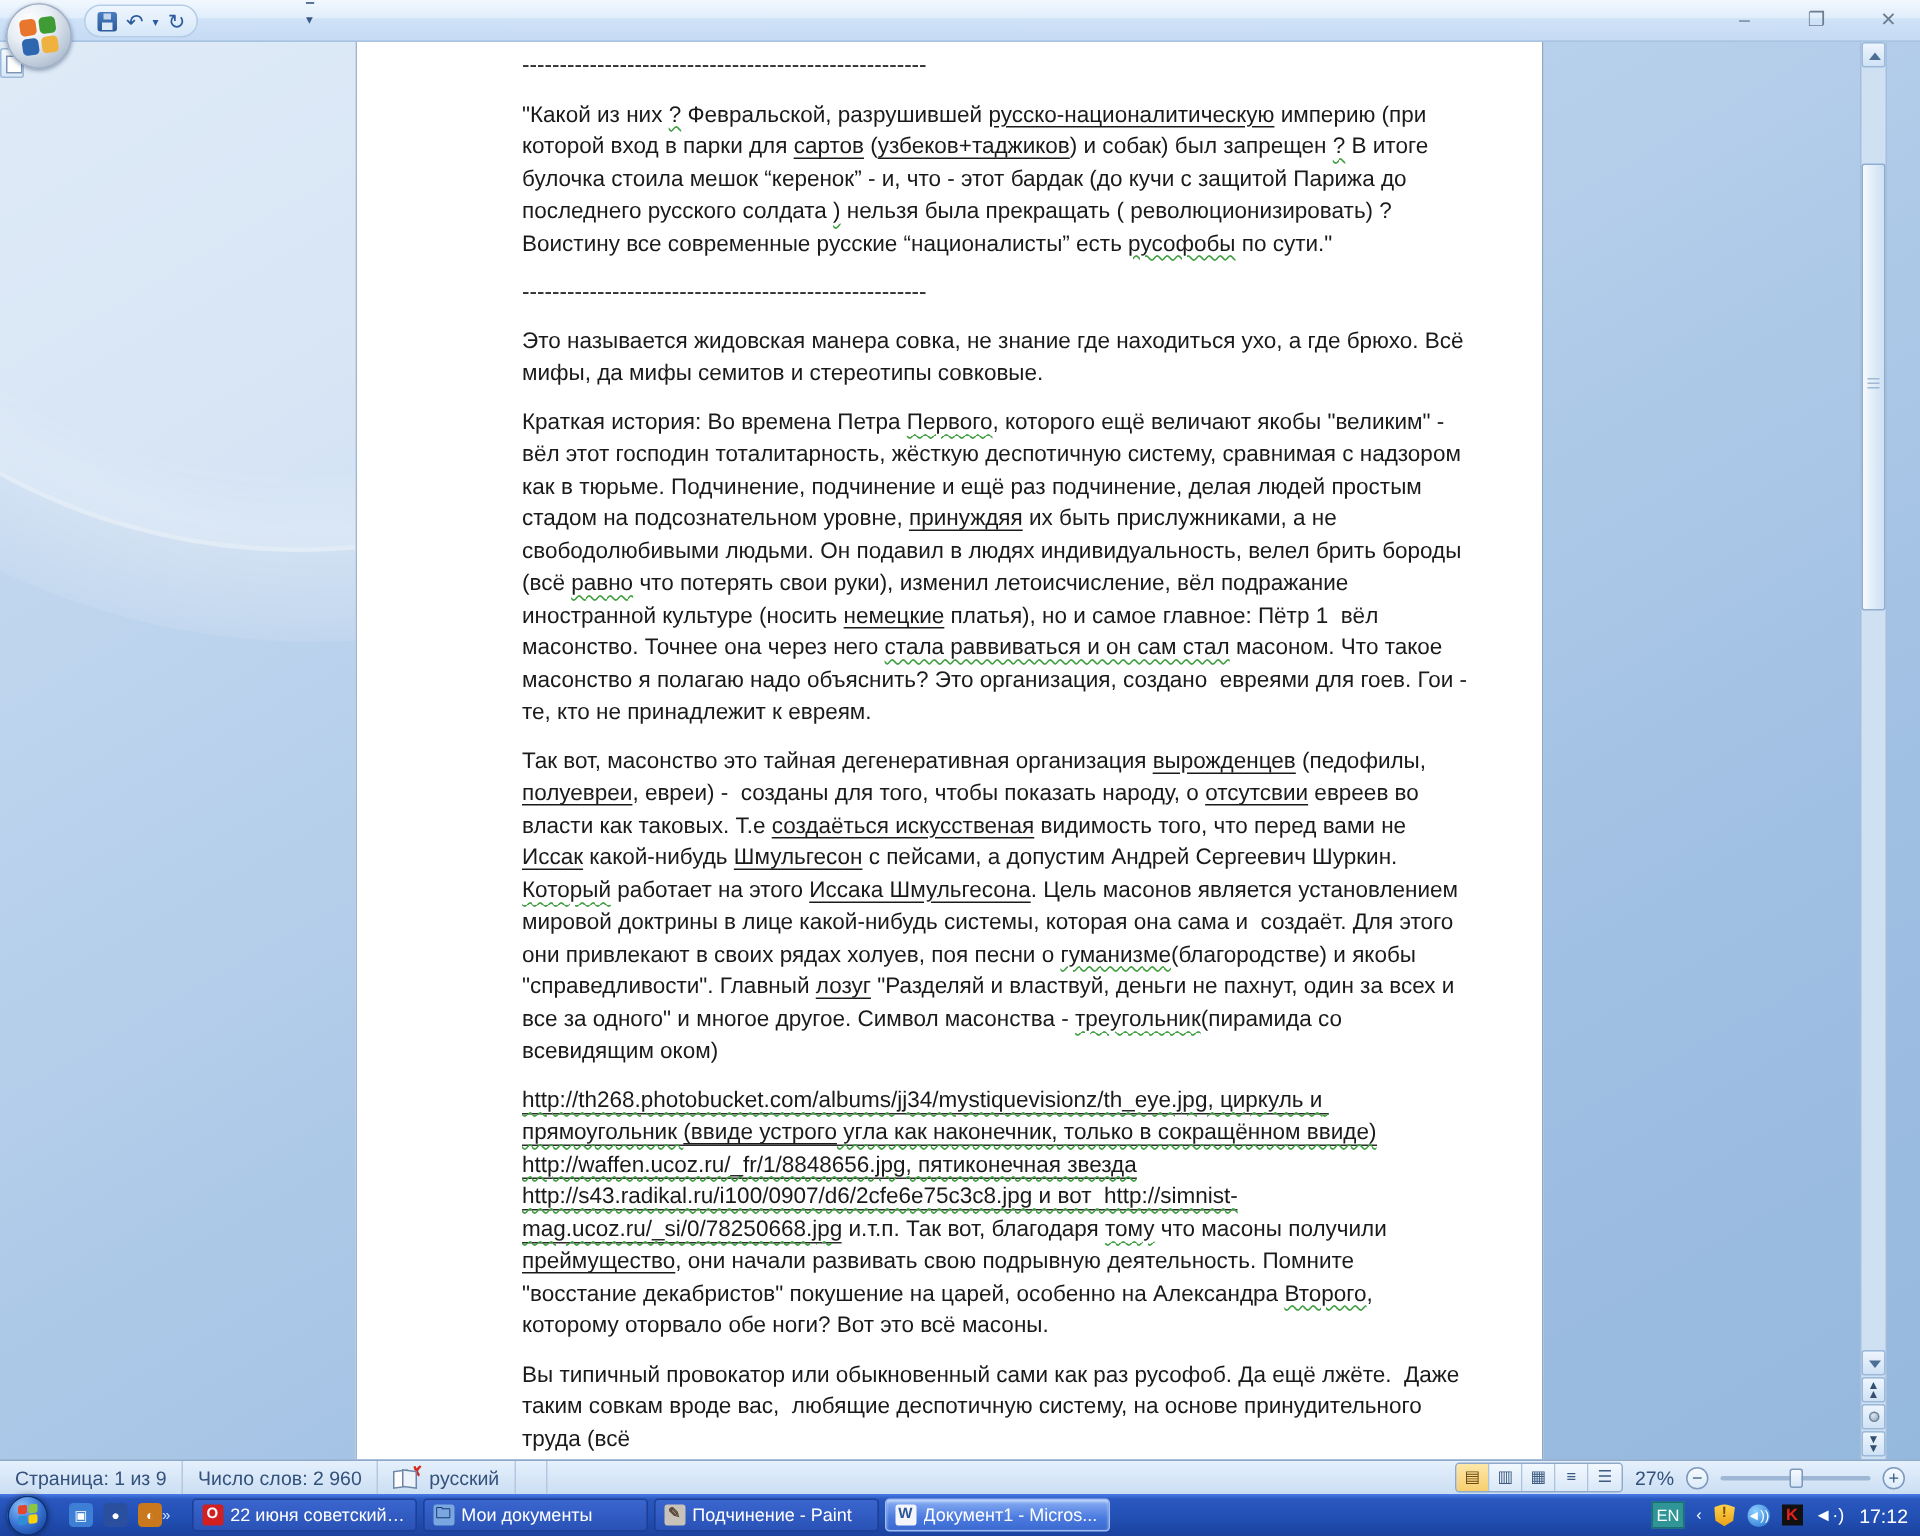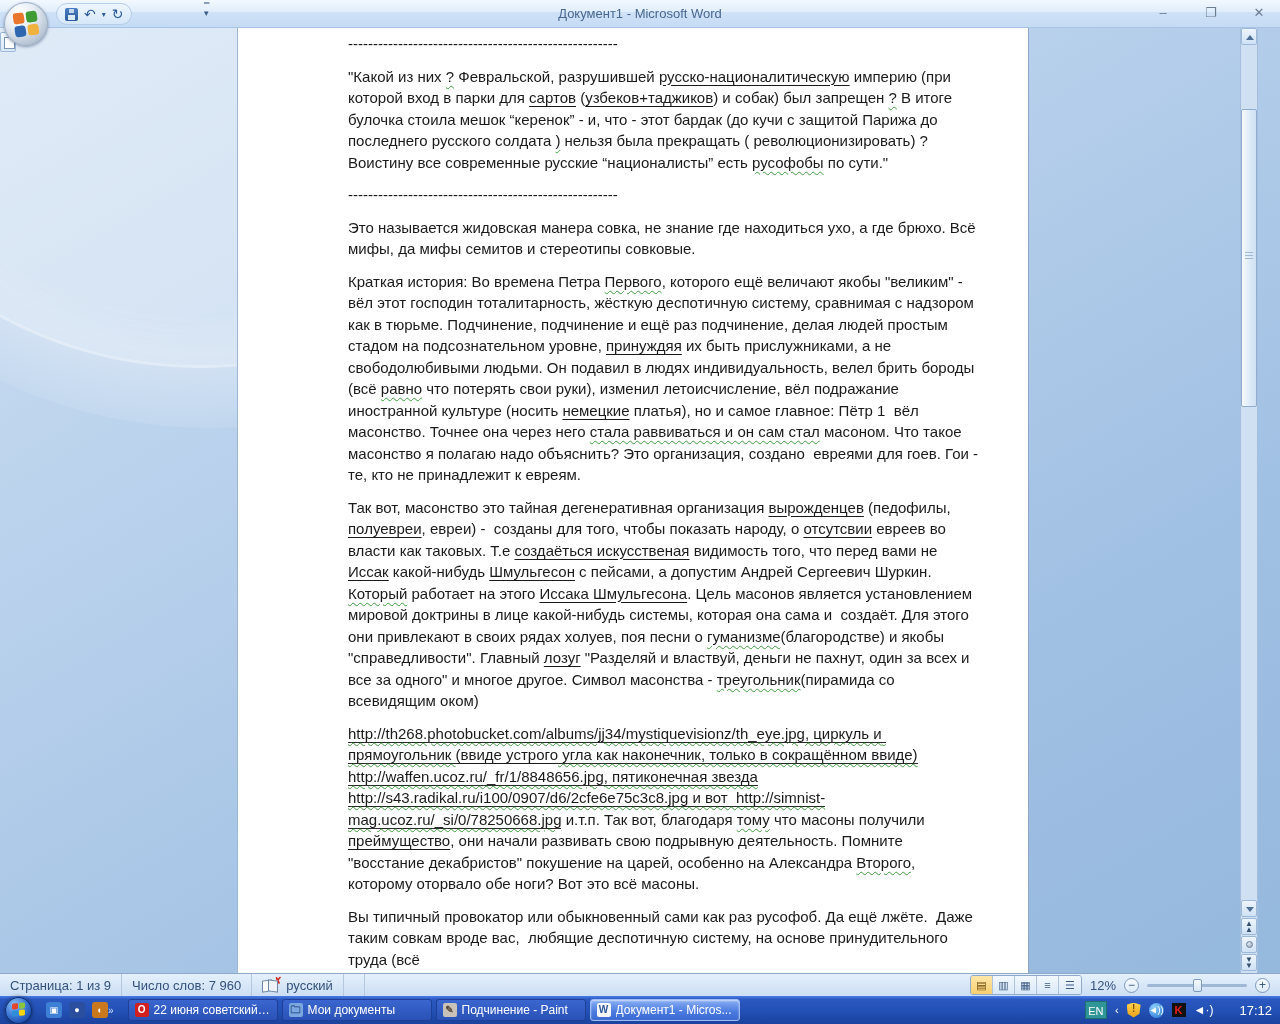--- a/index.html
+++ b/index.html
@@ -154,21 +154,21 @@
   .tray-chev { color:#fff; font-size:11px; }
   .shield { width:14px; height:15px; background:linear-gradient(#ffd24a,#e8a018);
     clip-path:polygon(50% 0, 100% 15%, 92% 75%, 50% 100%, 8% 75%, 0 15%); text-align:center;
     color:#7a4d00; font-size:10px; font-weight:bold; }
   .vol-blue { width:15px; height:15px; border-radius:50%;
     background:radial-gradient(circle at 35% 30%, #8fd0ff, #1f6fd0); color:#fff; font-size:9px;
     text-align:center; line-height:15px; }
   .kasp { width:14px; height:14px; background:#111; color:#e8211d; font-weight:bold; font-size:11px;
     text-align:center; line-height:14px; }
   .spk { color:#fff; font-size:12px; }
-  .clock { color:#fff; font-size:13px; margin-left:18px; }
+  .clock { color:#fff; font-size:13px; margin-left:2px; }
 </style>
 </head>
 <body>
 
 <div class="window">
 
   <div class="titlebar">
     <div class="office-orb">
       <div class="office-logo">
         <span id="ol0" style="background: rgb(232, 118, 44);"></span>
@@ -177,21 +177,20 @@
           <span id="ol3" style="background: rgb(240, 178, 62);"></span>
       </div>
     </div>
     <div class="qat">
       <span class="floppy"></span>
       <span class="qat-ic">↶</span>
       <span class="qat-dd">▾</span>
       <span class="qat-ic">↻</span>
     </div>
     <span class="qat-more">▾</span>
-    <div class="title-text">Документ1 - Microsoft Word</div>
     <div class="win-controls">
       <span class="win-btn">–</span>
       <span class="win-btn">❐</span>
       <span class="win-btn">✕</span>
     </div>
   </div>
 
 
   <div class="workspace">
     <div class="swoosh2"></div>
@@ -232,38 +231,38 @@
         </div>
     </div>
     <div class="ruler-btn" style="position:absolute; right:23px; top:4px;"></div>
   </div>
 
   <div class="statusbar">
     <div class="sb-item">
       <span>Страница: 1 из 9</span>
     </div>
     <div class="sb-item">
-      <span>Число слов: 7 960</span>
+      <span>Число слов: 2 960</span>
     </div>
     <div class="sb-item">
       <span class="book">
           <span class="x">✗</span>
         </span>
       <span>русский</span>
     </div>
     <div class="sb-item" style="border-right:1px solid #b5c8e0; flex:0;"></div>
     <div class="status-right">
       <div class="viewbtns" id="viewbtns">
           <div class="viewbtn active">▤</div>
           <div class="viewbtn">▥</div>
           <div class="viewbtn">▦</div>
           <div class="viewbtn">≡</div>
           <div class="viewbtn">☰</div>
         </div>
-      <span class="zoom-label">12%</span>
+      <span class="zoom-label">27%</span>
       <span class="zctrl">−</span>
       <span class="ztrack">
           <span class="zthumb"></span>
         </span>
       <span class="zctrl">+</span>
     </div>
   </div>
 
   <div class="taskbar">
     <div class="start-orb">

